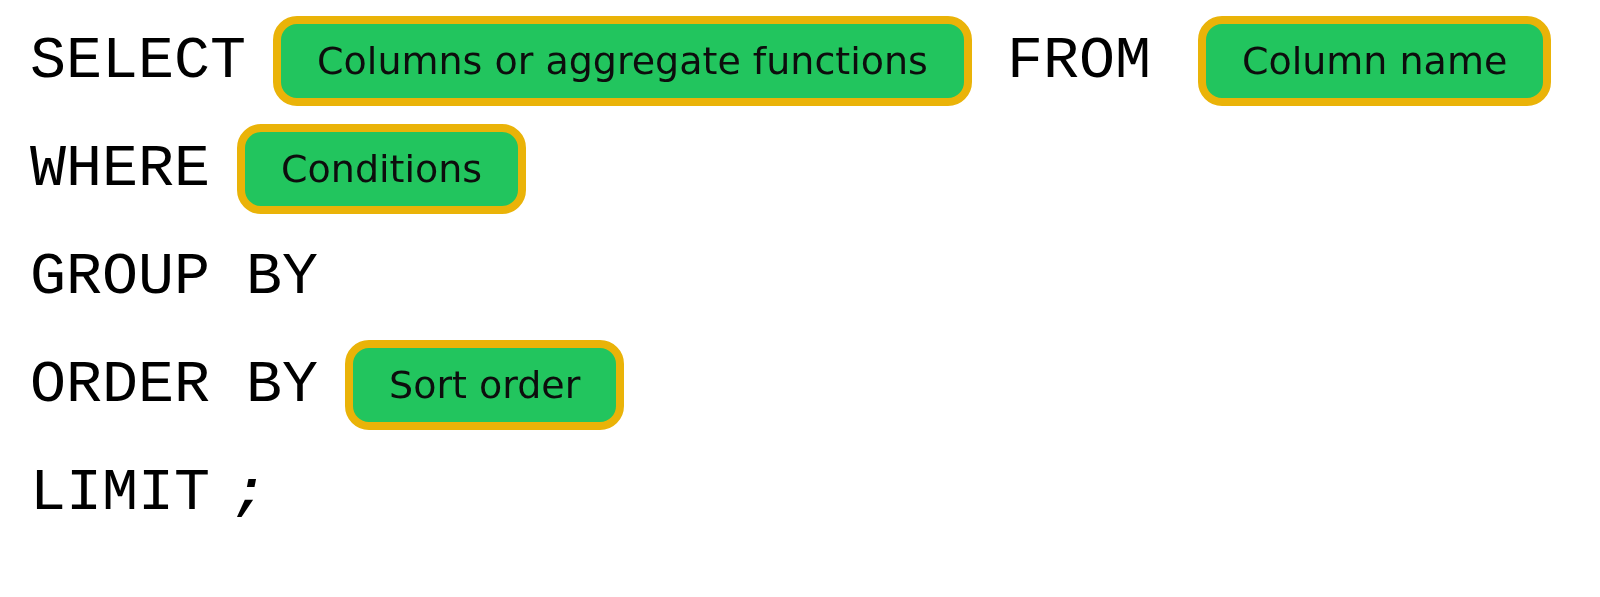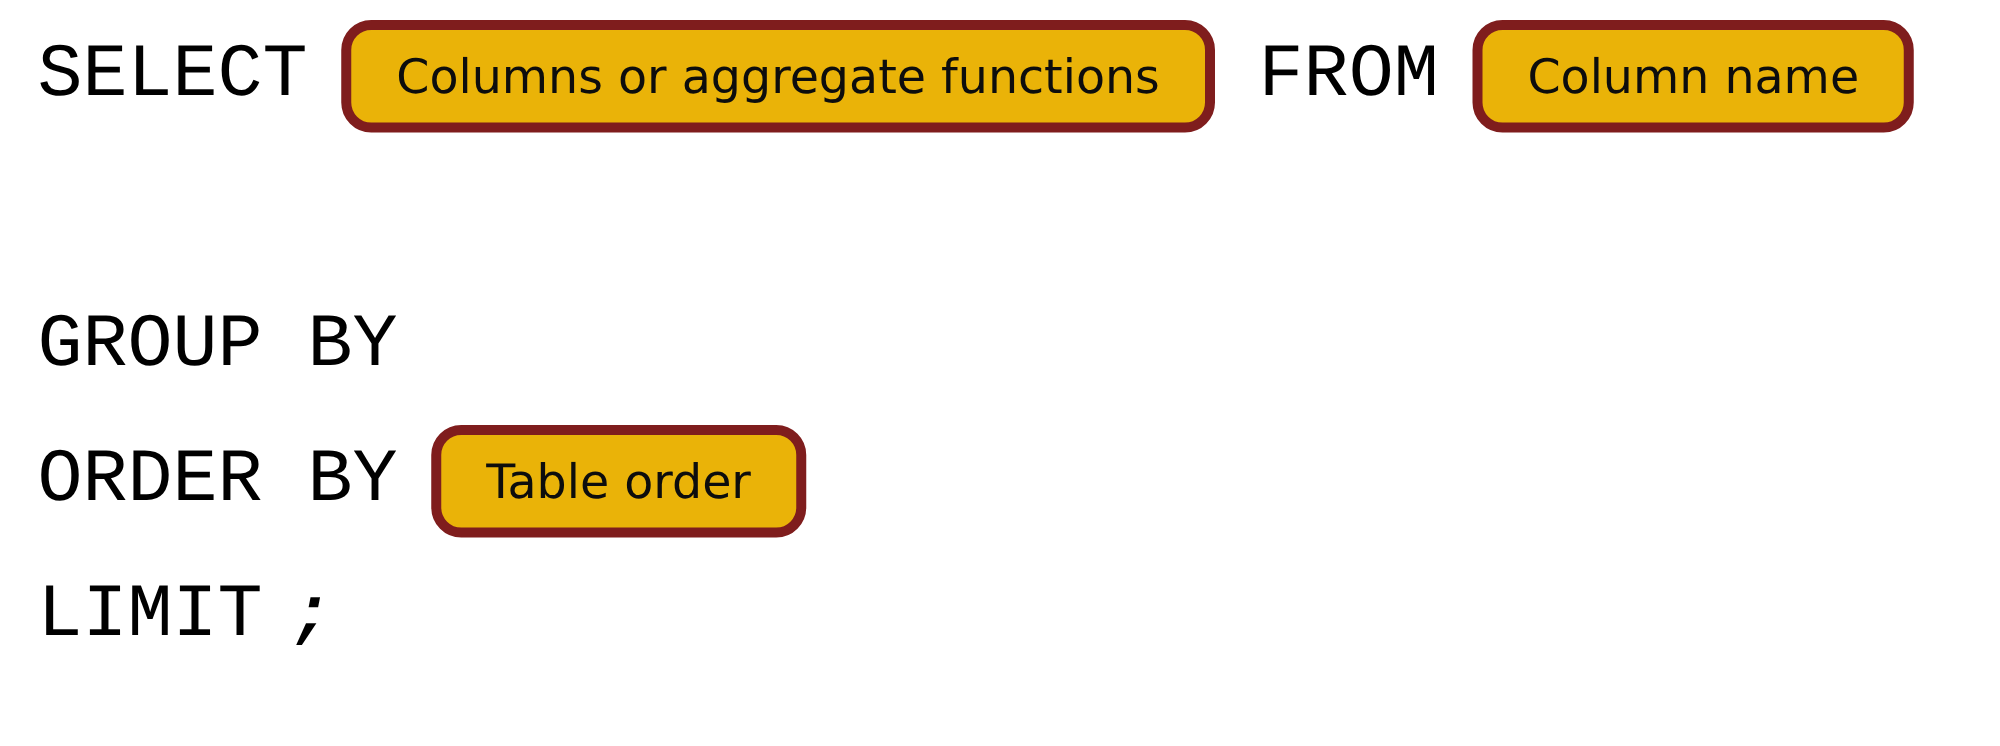--- a/index.html
+++ b/index.html
@@ -33,28 +33,29 @@
     font-family: "Liberation Mono", "DejaVu Sans Mono", monospace;
     font-size: 60px;
     font-weight: 400;
     color: #000000;
     white-space: pre;
     line-height: 1;
     flex: 0 0 auto;
   }
   .kw.from {
     margin-left: 8px;
+    margin-right: 20px;
     font-family: Liberation Mono, monospace;
   }
   .pill {
     box-sizing: border-box;
     height: 90px;
-    border: 8px solid #7f1d1d;
+    border: 8px solid #eab308;
     border-radius: 24px;
-    background: #eab308;
+    background: #22c55e;
     display: flex;
     align-items: center;
     justify-content: center;
     padding: 0 36px;
     flex: 0 0 auto;
   }
   .pill .label {
     font-family: "DejaVu Sans", "Liberation Sans", sans-serif;
     font-size: 38px;
     font-weight: 500;
@@ -83,30 +84,34 @@
     <div class="pill">
       <span class="label">Columns or aggregate functions</span>
     </div>
     <span class="kw from">FROM</span>
     <div class="pill">
       <span class="label">Column name</span>
     </div>
   </div>
 
   <div class="row">
+    <span class="kw">WHERE</span>
+    <div class="pill">
+      <span class="label">Conditions</span>
+    </div>
   </div>
 
   <div class="row">
     <span class="kw">GROUP BY</span>
   </div>
 
   <div class="row">
     <span class="kw">ORDER BY</span>
     <div class="pill">
-      <span class="label">Table order</span>
+      <span class="label">Sort order</span>
     </div>
   </div>
 
   <div class="row">
     <span class="kw">LIMIT</span>
     <span class="terminator">;</span>
   </div>
 
 </div>
 

